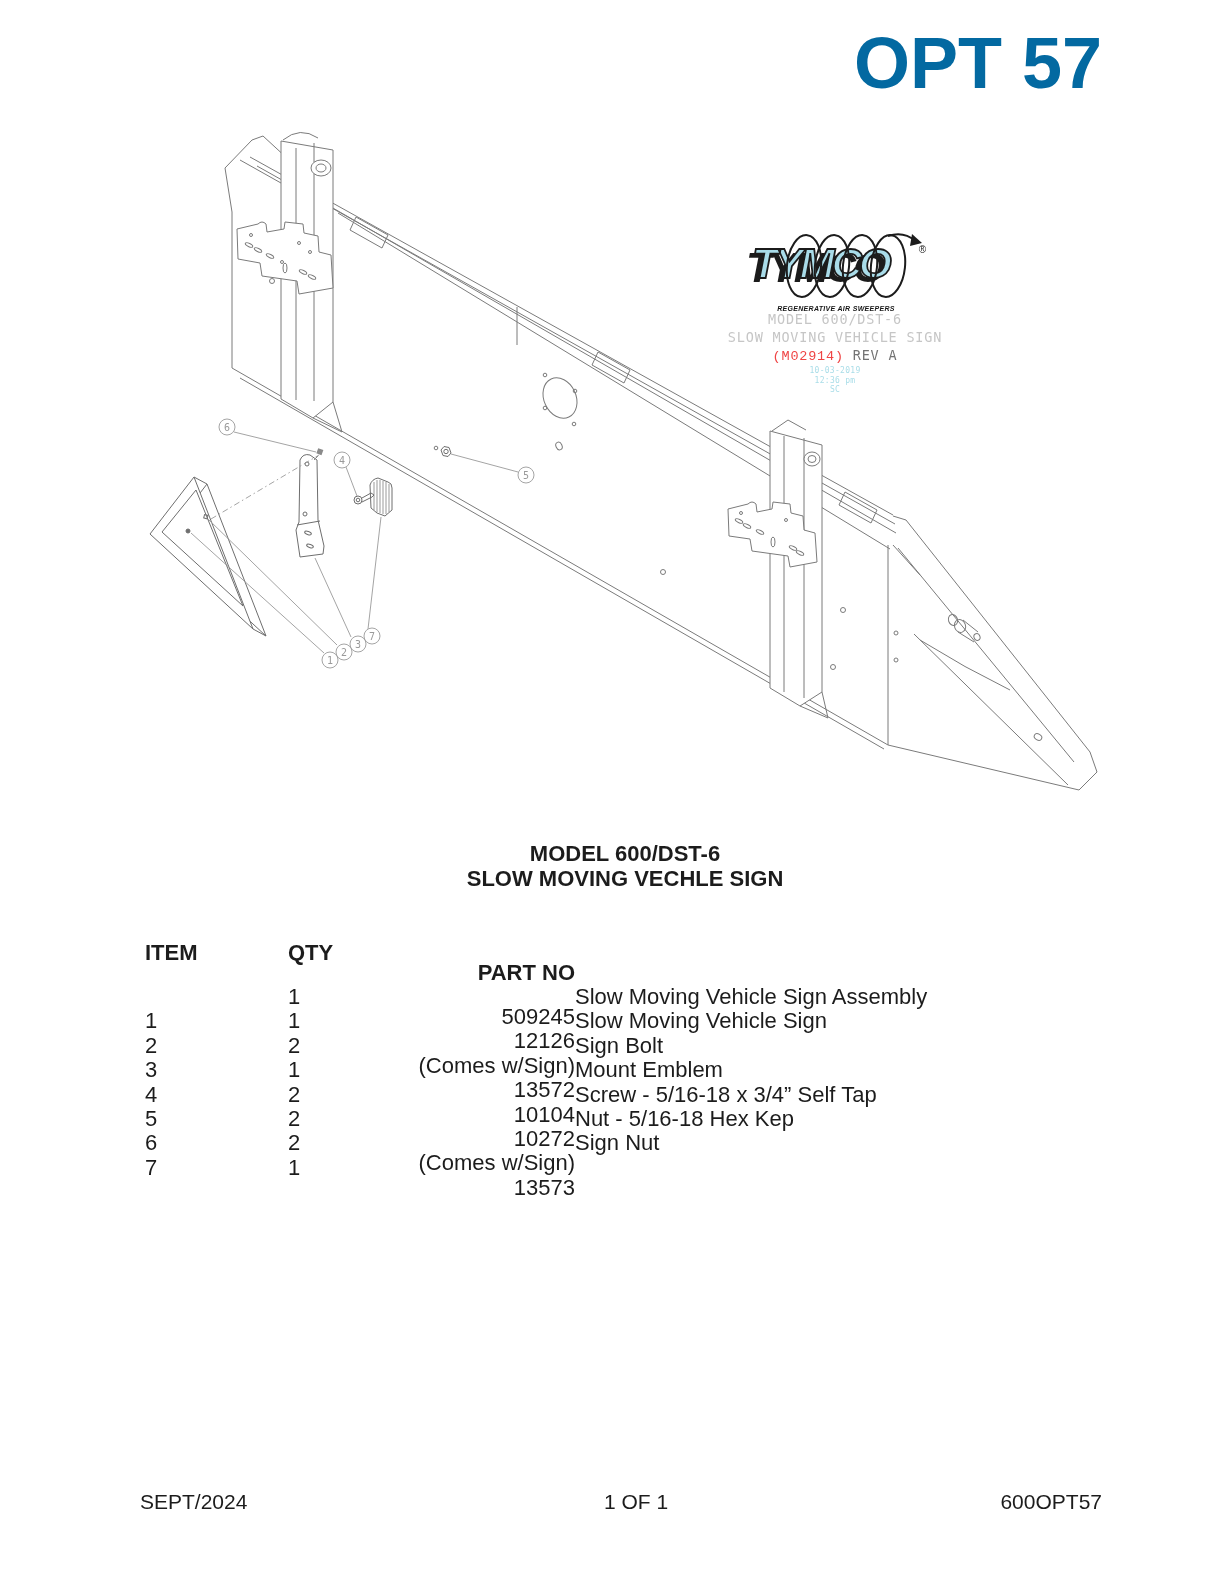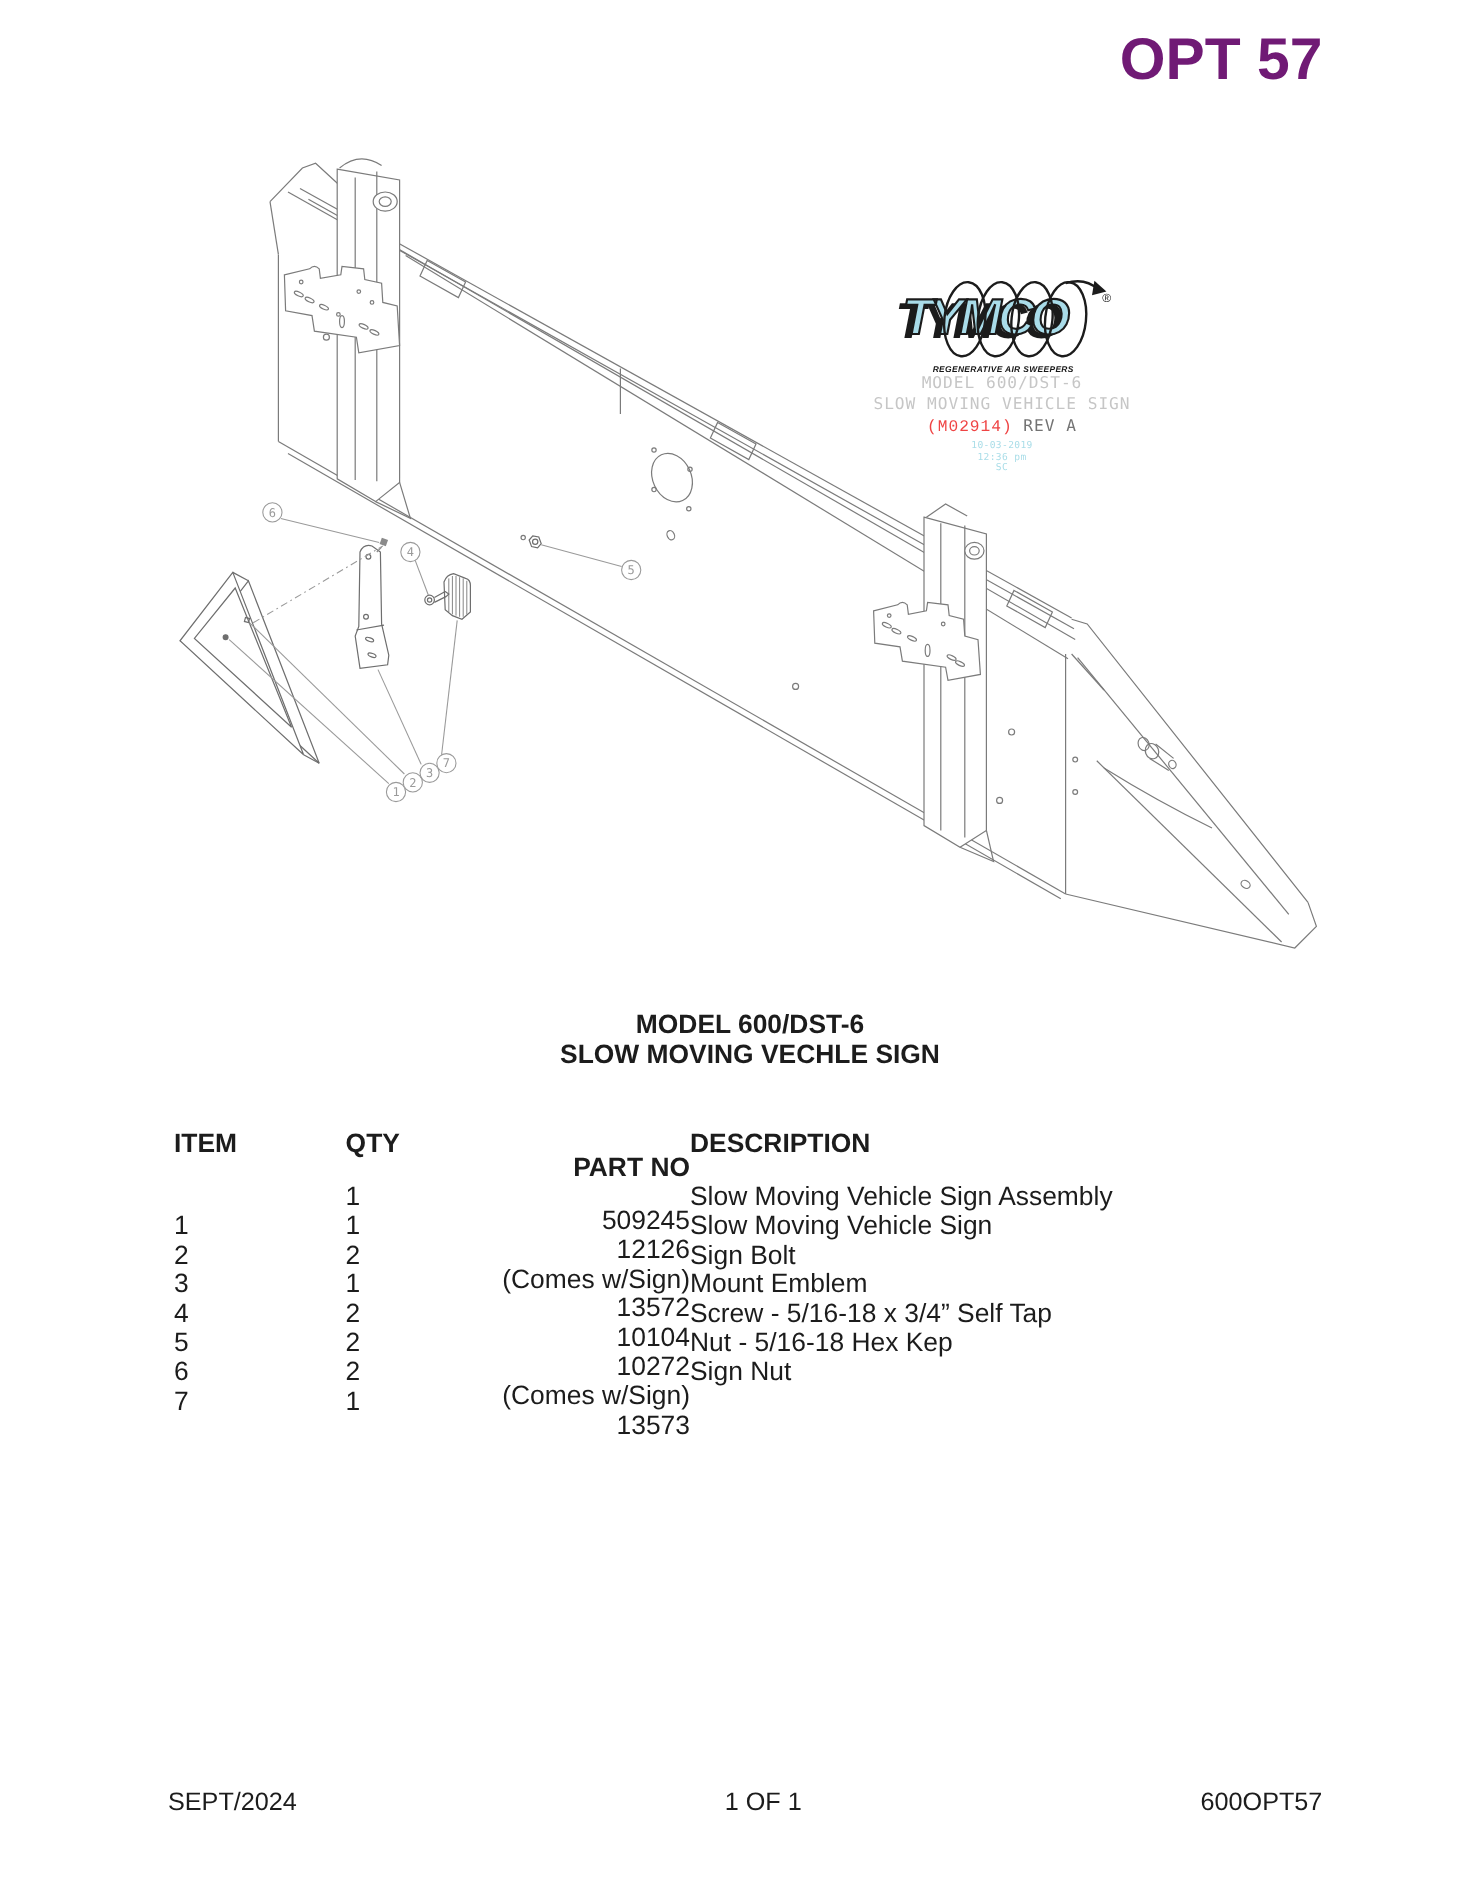--- a/index.html
+++ b/index.html
@@ -1,21 +1,21 @@
 <!DOCTYPE html>
 <html><head>
 <meta charset="utf-8">
 <style>
   html,body{margin:0;padding:0;background:#fff;}
   .page{position:relative;width:1224px;height:1584px;background:#ffffff;overflow:hidden;
         font-family:"Liberation Sans",sans-serif;color:#1c1c1c;}
 
   
-  .opt-title{position:absolute;top:22px;right:122px;font-size:49px;font-weight:bold;
-             letter-spacing:0px;color:#701a75;white-space:nowrap;}
+  .opt-title{position:absolute;top:22px;right:122px;font-size:72px;font-weight:bold;
+             letter-spacing:0px;color:#0369a1;white-space:nowrap;}
 
   
   .drawing{position:absolute;left:0;top:0;width:1224px;height:830px;}
   .drawing svg{position:absolute;left:0;top:0;}
 
   
   .logo{position:absolute;left:746px;top:228px;width:180px;height:84px;}
   .logo .brand{position:absolute;left:6px;top:12px;font-size:42px;font-weight:bold;font-style:italic;
                letter-spacing:-3px;color:#a9dce9;-webkit-text-stroke:1.8px #1b1b1b;
                text-shadow:-6px 4px 0 #1b1b1b;white-space:nowrap;z-index:1;}
@@ -275,21 +275,20 @@
   <div class="list-heading">
     <div>MODEL 600/DST-6</div>
     <div>SLOW MOVING VECHLE SIGN</div>
   </div>
 
   <div class="ptable">
     <div class="prow thead">
       <span class="c-item">ITEM</span>
       <span class="c-qty">QTY</span>
       <span class="c-part">PART NO</span>
-      <span class="c-desc">DESCRIPTION</span>
     </div>
     <div class="tbody">
       <div class="prow">
         <span class="c-item"></span>
         <span class="c-qty">1</span>
         <span class="c-part">509245</span>
         <span class="c-desc">Slow Moving Vehicle Sign Assembly</span>
       </div>
       <div class="prow">
         <span class="c-item">1</span>

